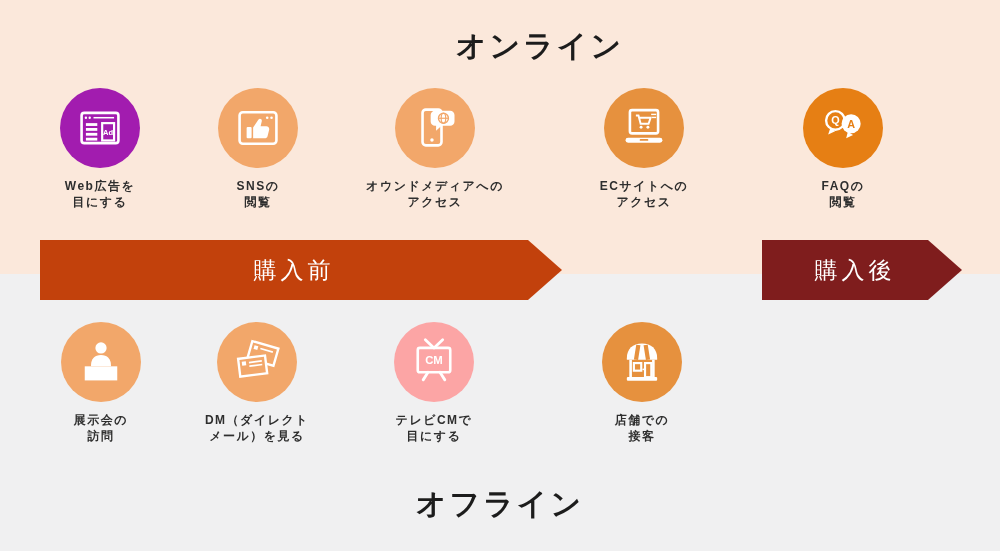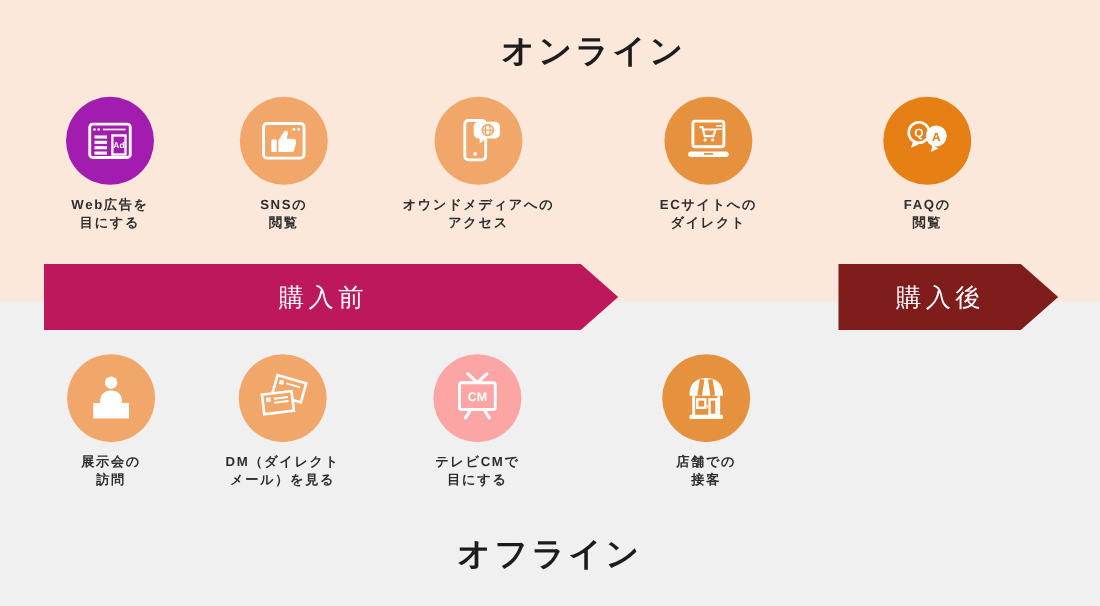--- a/index.html
+++ b/index.html
@@ -90,39 +90,39 @@
         <path d="M16.5,12.5 h2.4 l2,7.6 h7.3 l1.9-5.6 h-10" fill="none" stroke="#fff" stroke-width="1.8"></path>
         <circle cx="21.3" cy="23.3" r="1.35" fill="#fff"></circle>
           <circle cx="27.6" cy="23.3" r="1.35" fill="#fff"></circle>
         <rect x="30.6" y="10.8" width="4.6" height="1.3" fill="#fff"></rect>
         <rect x="31.4" y="13.6" width="3.8" height="1.3" fill="#fff"></rect>
         <rect x="7" y="33" width="34" height="4.6" rx="2.3" fill="#fff"></rect>
         <rect x="20" y="34.2" width="8" height="1.6" rx="0.8" fill="#E6913E"></rect>
       </svg>
     </div>
     <div class="label">ECサイトへの
-ダイレクト</div>
+アクセス</div>
   </div>
 
   <div class="item" style="left:743px;top:88px;width:200px;">
     <div class="circle" style="background: rgb(230, 127, 20);">
       <svg viewBox="0 0 48 48">
         <circle cx="17" cy="17" r="8.6" fill="none" stroke="#fff" stroke-width="2.2"></circle>
         <path d="M12.5,23.5 l-2.2,6.4 l6.4-2.9 z" fill="#fff"></path>
         <text x="17" y="20.6" font-size="10" font-weight="bold" fill="#fff" text-anchor="middle">Q</text>
         <circle cx="31.5" cy="20" r="8.8" fill="#fff"></circle>
         <path d="M28.5,27.5 l-1.6,6 l6.4-3 z" fill="#fff"></path>
         <text x="31.5" y="23.8" font-size="10" font-weight="bold" fill="#E67F14" text-anchor="middle">A</text>
       </svg>
     </div>
     <div class="label">FAQの
 閲覧</div>
   </div>
 
-  <div class="arrow a1" style="background: #be185d;">
+  <div class="arrow a1" style="background: #c2410c;">
     <span>購入前</span>
   </div>
   <div class="arrow a3" style="background: #7f1d1d;">
     <span>購入後</span>
   </div>
 
   <div class="item" style="left:1px;top:322px;width:200px;">
     <div class="circle" style="background: rgb(242, 167, 106);">
       <svg viewBox="0 0 48 48">
         <circle cx="24" cy="11" r="5.2" fill="#fff"></circle>

